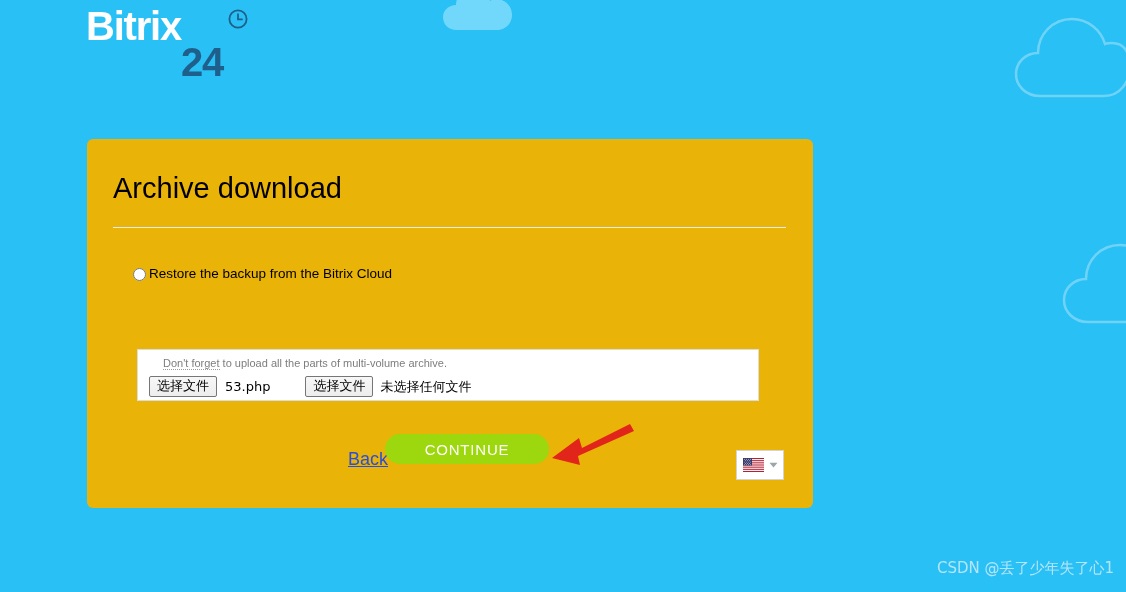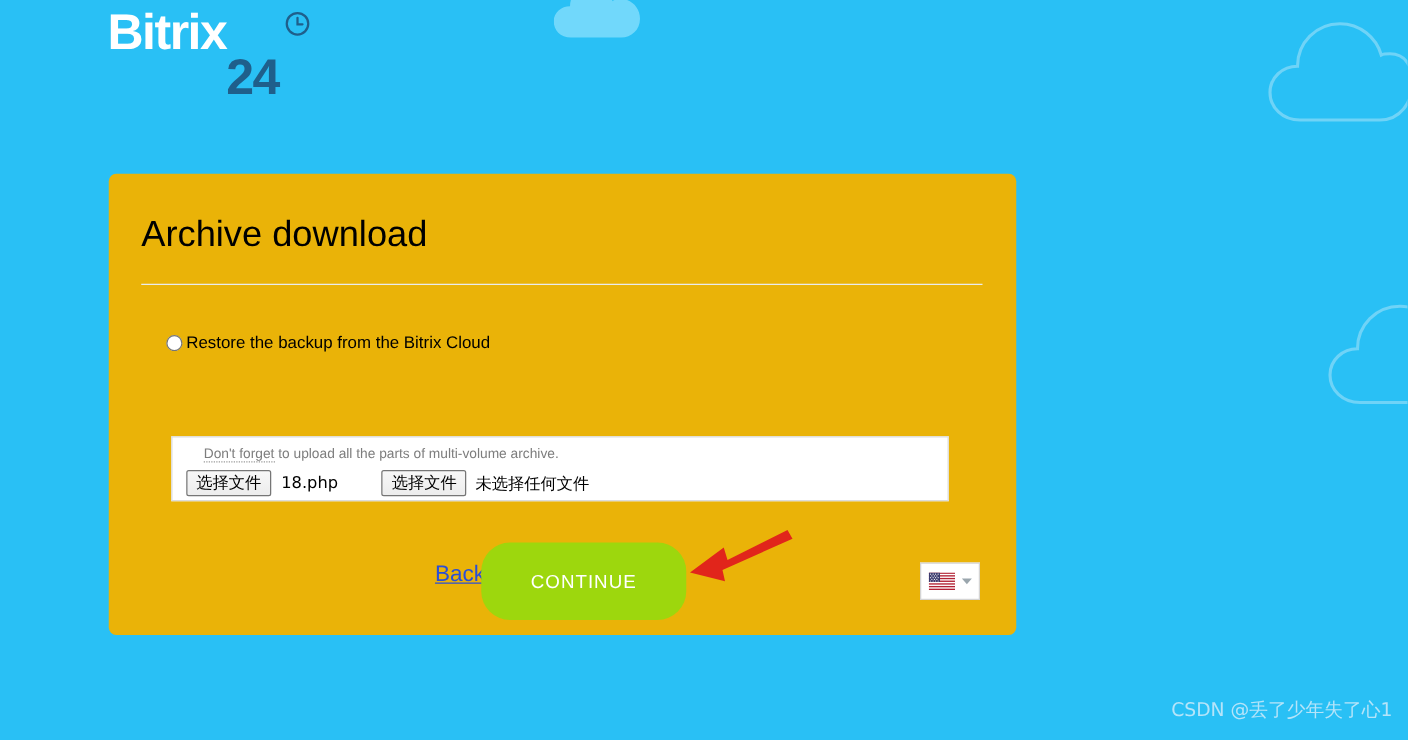--- a/index.html
+++ b/index.html
@@ -194,21 +194,21 @@
     font-size: 18px;
     color: #2a4fd6;
     text-decoration: underline;
     cursor: pointer;
   }
   .continue-button {
     position: absolute;
     left: 298px;
     top: 295px;
     width: 164px;
-    height: 62px;
+    height: 30px;
     border-radius: 23px;
     background: #9dd70d;
     border: none;
     color: #ffffff;
     font-size: 15px;
     letter-spacing: 0.8px;
     font-family: "Liberation Sans", sans-serif;
     cursor: pointer;
   }
 
@@ -290,21 +290,21 @@
     </label>
   </div>
 
   <div class="upload-box">
     <div class="upload-hint">
       <span class="dotted">Don't forget</span><span> to upload all the parts of multi-volume archive.</span>
     </div>
     <div class="file-inputs">
       <div class="file-widget first">
         <span class="file-button">选择文件</span>
-        <span class="file-name">18.php</span>
+        <span class="file-name">53.php</span>
       </div>
       <div class="file-widget second">
         <span class="file-button">选择文件</span>
         <span class="file-name">未选择任何文件</span>
       </div>
     </div>
   </div>
 
   <a class="back-link">Back</a>
   <button class="continue-button">CONTINUE</button>

